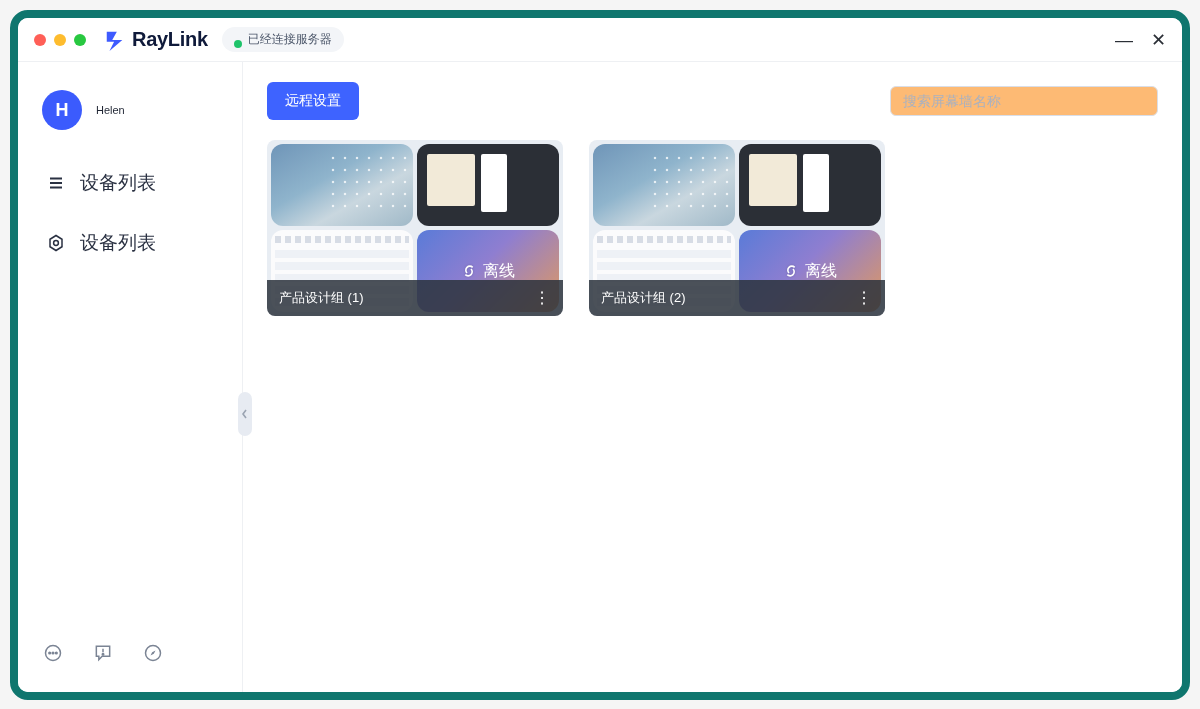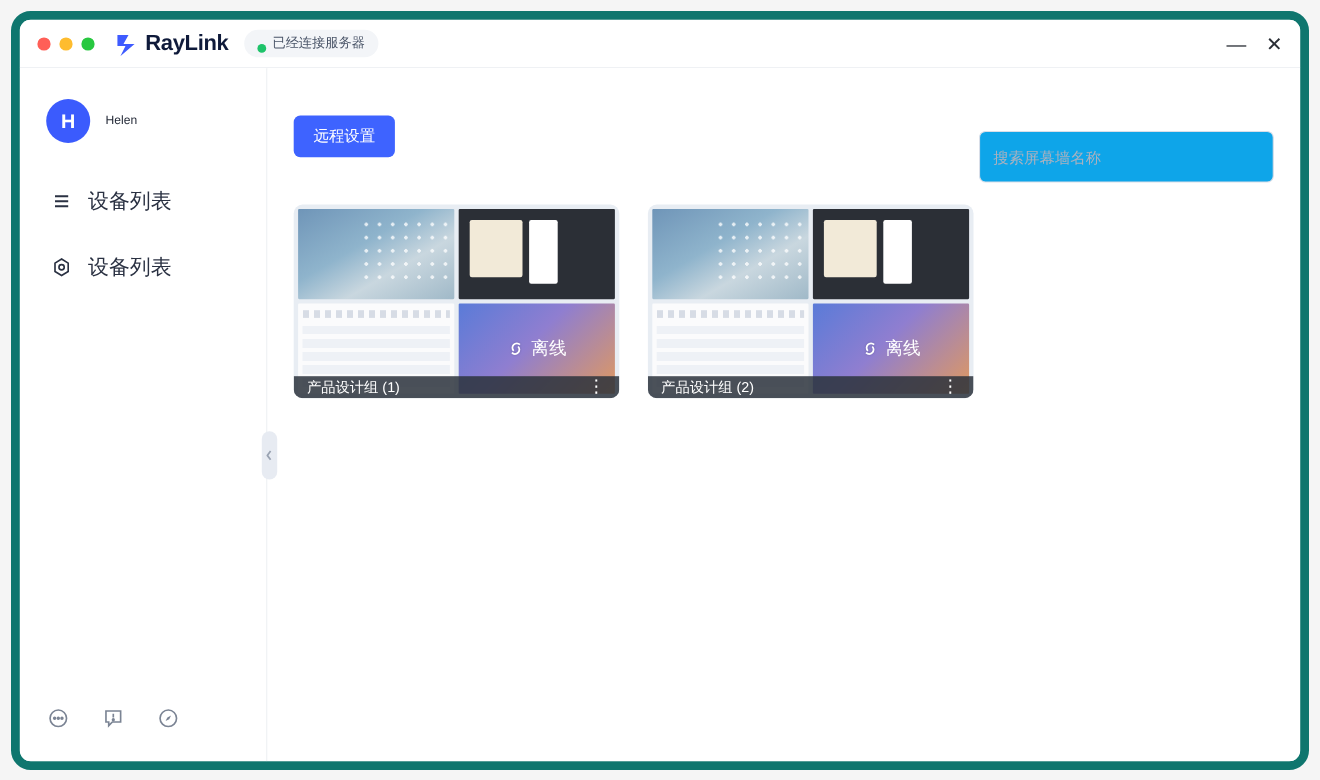--- a/index.html
+++ b/index.html
@@ -51,31 +51,31 @@
     .bottom-icons { margin-top: auto; display: flex; gap: 28px; padding: 0 24px 28px 24px; color: #7b8494; }
     .bicon { width: 22px; height: 22px; display: flex; align-items: center; justify-content: center; cursor: pointer; }
     .main { flex: 1; padding: 20px 24px; overflow: auto; background: #fff; }
     .toolbar { display: flex; align-items: center; gap: 12px; margin-bottom: 20px; }
     .btn-primary {
       background: #3e63ff; color: #fff; border: none; padding: 10px 18px;
       border-radius: 6px; font-size: 14px; cursor: pointer;
     }
     .spacer { flex: 1; }
     .search {
-      width: 268px; height: 47px; border: 1px solid #d9dee8; border-radius: 6px;
-      padding: 0 12px; font-size: 14px; color: #333; background: #0ea5e9; margin-top: 37px;
+      width: 268px; height: 30px; border: 1px solid #d9dee8; border-radius: 6px;
+      padding: 0 12px; font-size: 14px; color: #333; background: #fdba74;
     }
     .search::placeholder { color: #aab1bf; }
     .cards { display: flex; flex-wrap: wrap; gap: 26px; }
     .card {
       width: 296px; height: 176px; border-radius: 8px; overflow: hidden;
       background: #e8edf3; position: relative; cursor: pointer;
       display: grid; grid-template-columns: 1fr 1fr; grid-template-rows: 1fr 1fr; gap: 4px; padding: 4px;
     }
-    .tile { border-radius: 1px; position: relative; overflow: hidden; }
+    .tile { border-radius: 12px; position: relative; overflow: hidden; }
     .tile.desktop { background: linear-gradient(150deg, #6f95b8 0%, #8fb4cc 40%, #c9d7df 65%, #a0b9c8 100%); }
     .tile.desktop::after {
       content: ""; position: absolute; right: 6px; top: 8px; bottom: 12px; width: 56%;
       background-image:
         radial-gradient(circle 2px, rgba(255,255,255,0.85) 1.4px, transparent 1.6px);
       background-size: 12px 12px; opacity: 0.9;
     }
     .tile.dark { background: #2b2f36; }
     .tile.dark::before {
       content: ""; position: absolute; left: 10px; top: 10px; width: 48px; height: 52px;
@@ -91,21 +91,21 @@
       background: repeating-linear-gradient(90deg, #d7dce5 0 6px, transparent 6px 10px);
     }
     .tile.sheet::after {
       content: ""; position: absolute; left: 4px; right: 4px; top: 20px; bottom: 6px;
       background: repeating-linear-gradient(0deg, #eef1f6 0 8px, transparent 8px 12px);
     }
     .tile.gradient { background: linear-gradient(135deg, #5a7bd8 0%, #8f7ed0 45%, #e0995f 100%); display: flex; align-items: center; justify-content: center; }
     .offline { display: flex; align-items: center; gap: 6px; color: #fff; font-size: 16px; font-weight: 500; }
     .offline svg { filter: drop-shadow(0 0 1px rgba(0,0,0,0.2)); }
     .card-footer {
-      position: absolute; left: 0; right: 0; bottom: 0; height: 20px;
+      position: absolute; left: 0; right: 0; bottom: 0; height: 36px;
       background: rgba(44, 50, 60, 0.85); color: #fff; display: flex; align-items: center;
       padding: 0 12px; font-size: 13px;
     }
     .card-footer .more { margin-left: auto; letter-spacing: 1px; font-size: 16px; cursor: pointer; line-height: 1; }
   </style>
 </head>
 <body>
 
 <div class="window">
 

